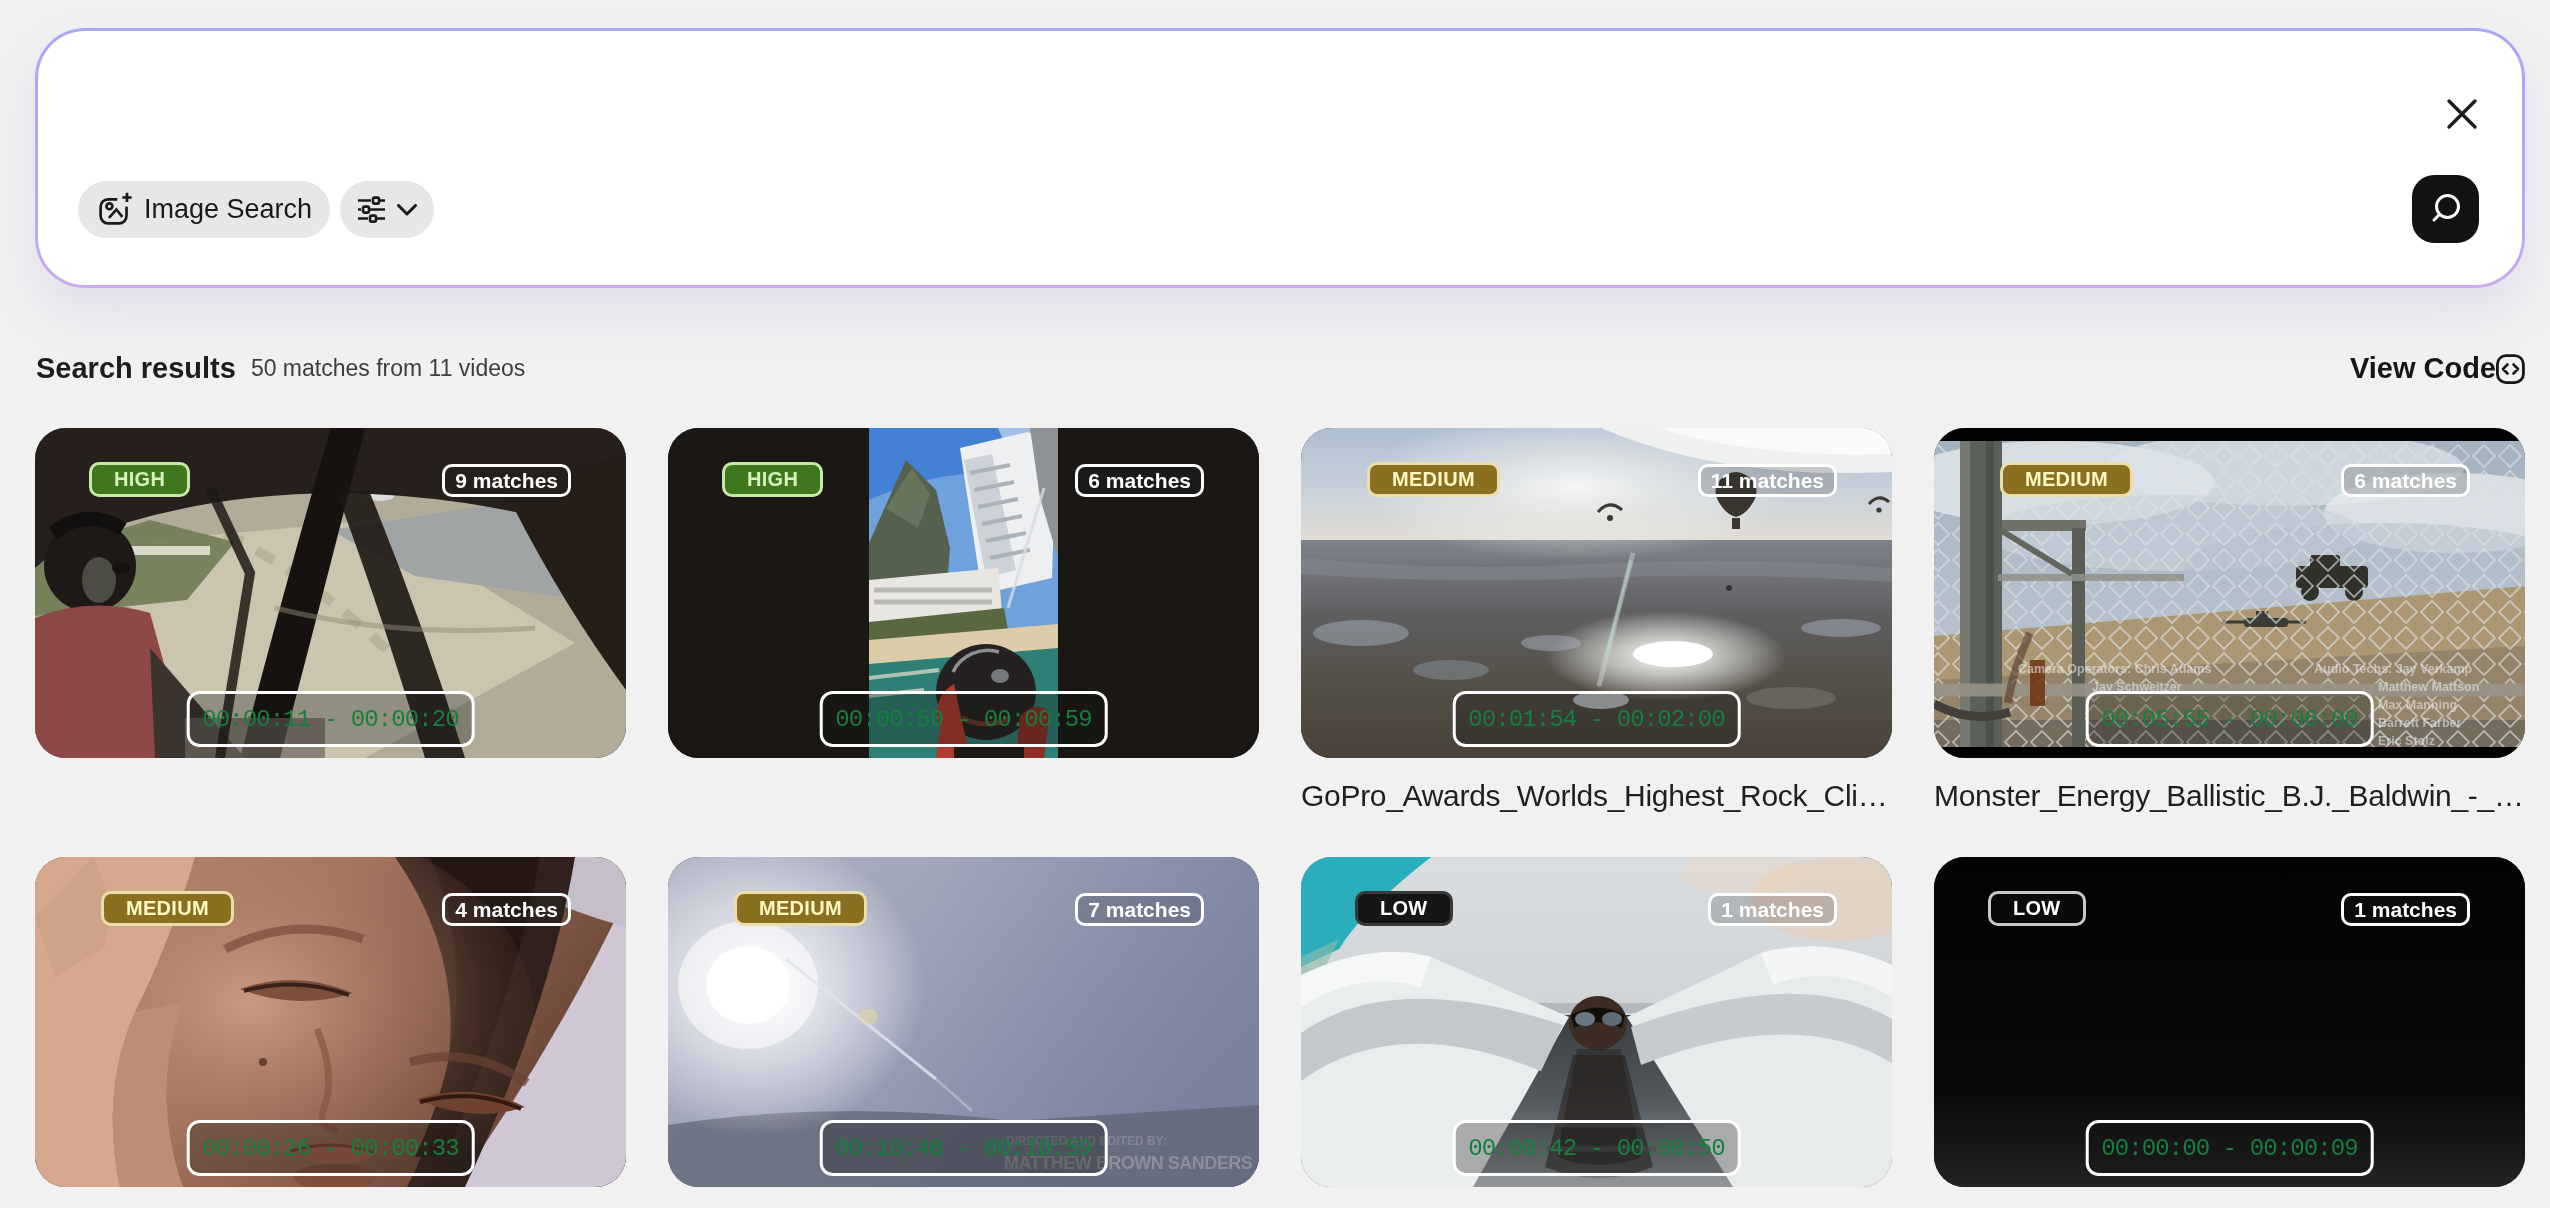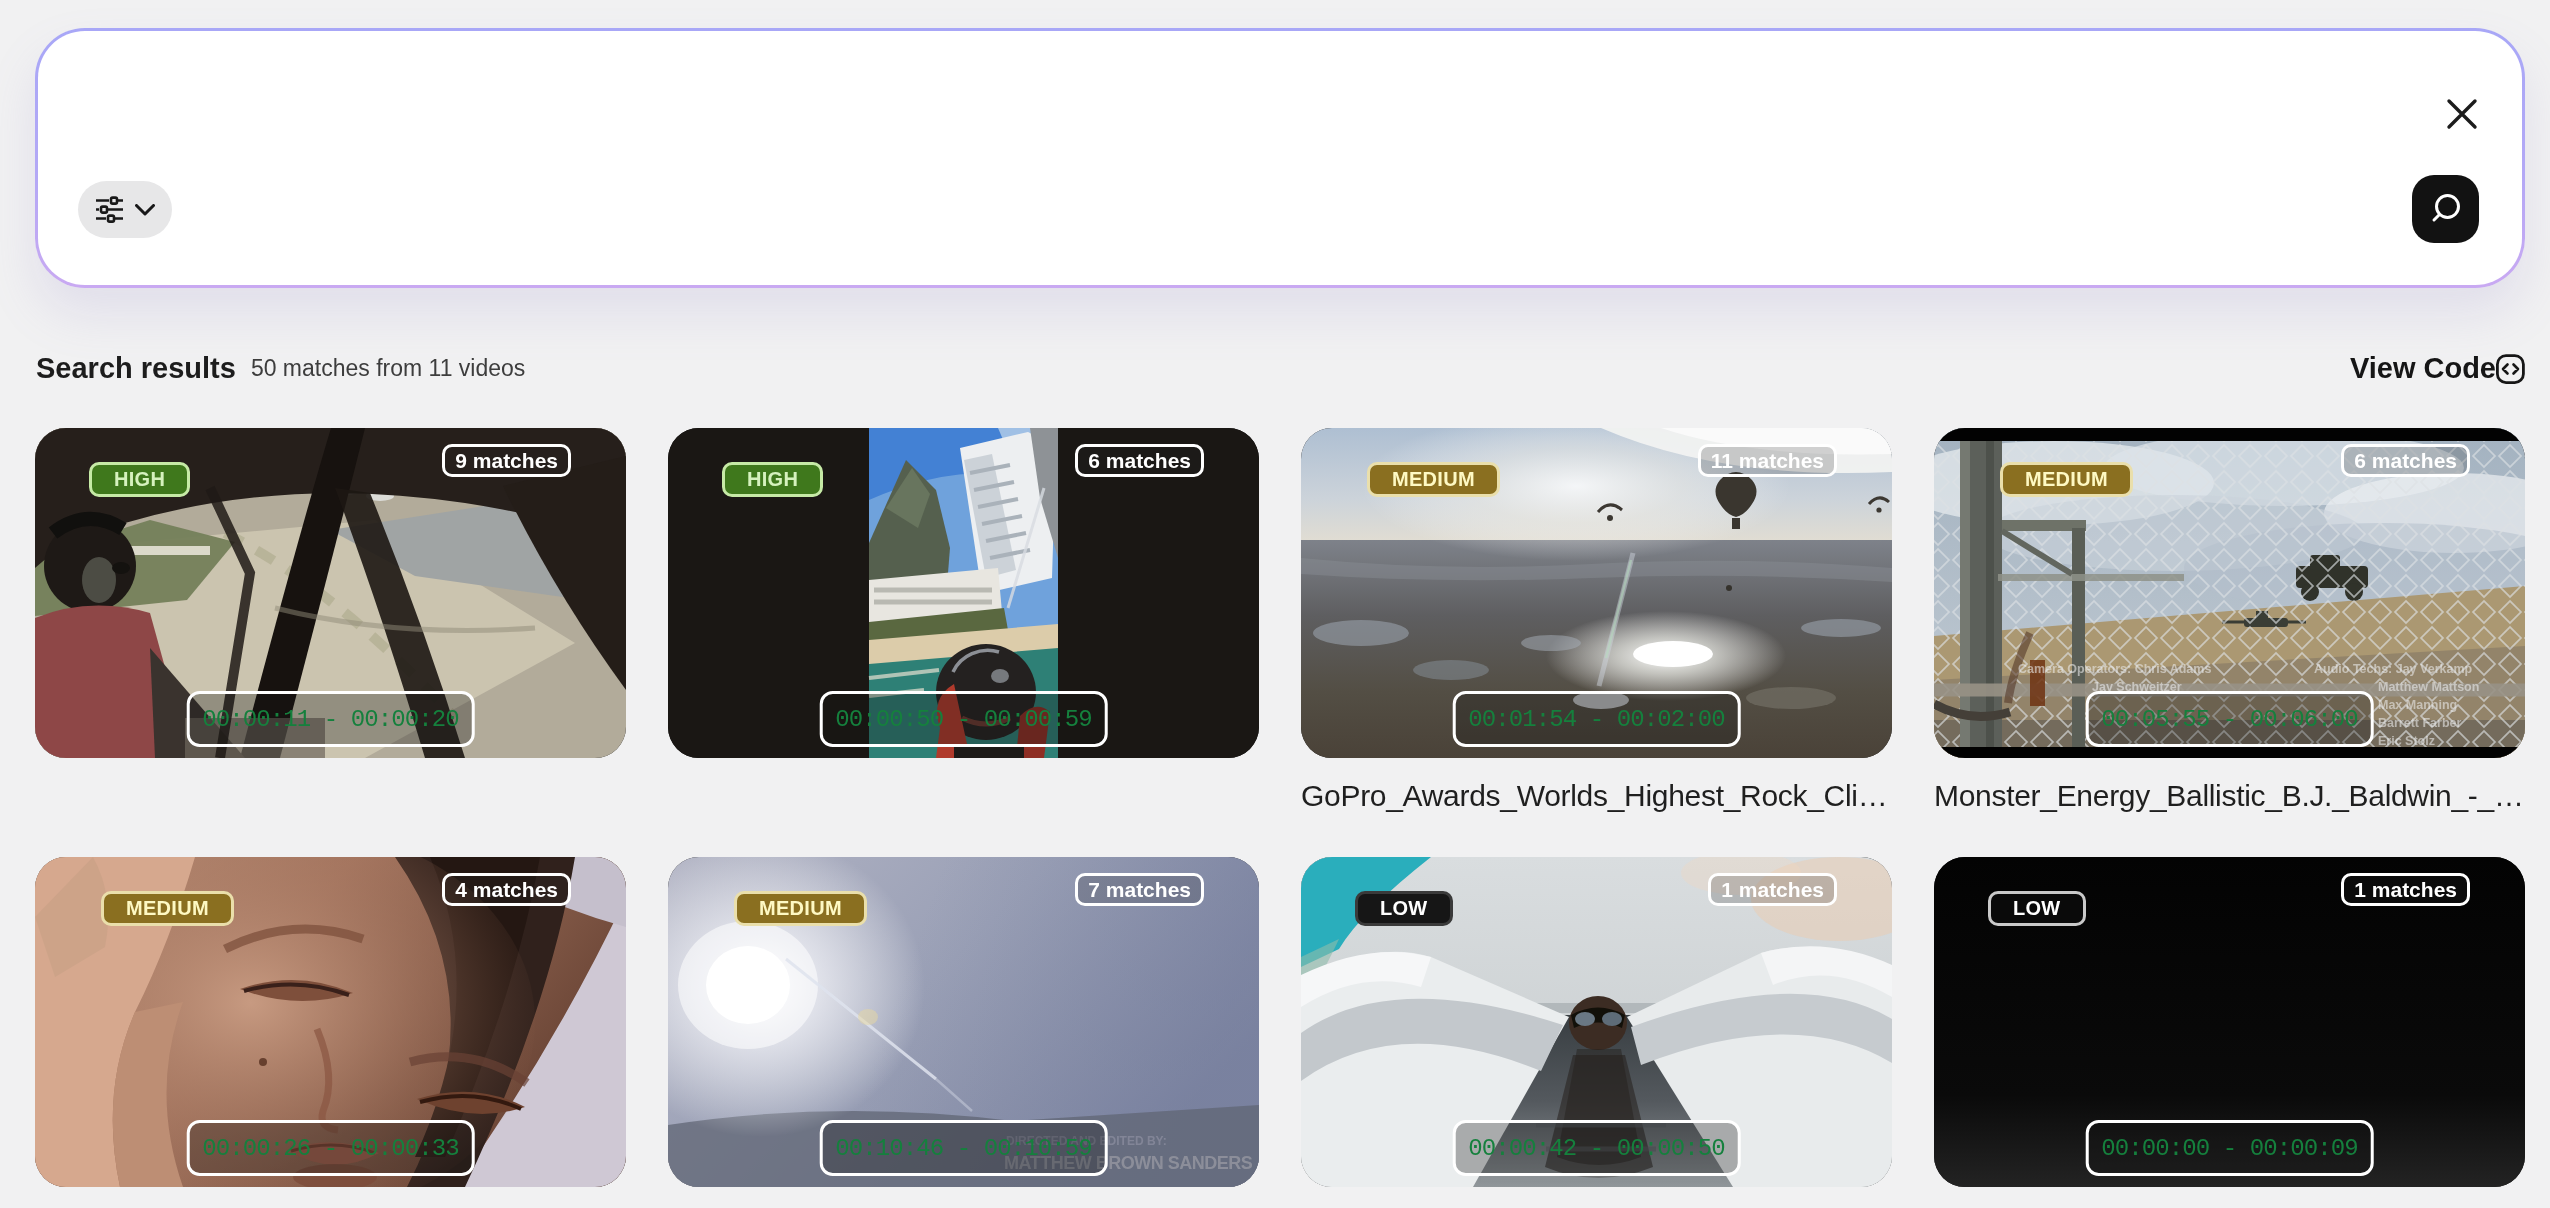--- a/index.html
+++ b/index.html
@@ -44,41 +44,50 @@
 }
 .lvl {
   position:absolute; left:54px; top:34px; height:35px; padding:0 22px; border-radius:10px;
   display:flex; align-items:center; font-size:20px; font-weight:700; letter-spacing:.3px;
 }
 .lvl.high { background:#3f781c; border:3px solid #c6eaa6; color:#d6f2be; }
 .lvl.med  { background:#8a6f20; border:3px solid #eadfab; color:#fef9c3;margin-left:12px; }
 .lvl.low  { background:rgba(12,12,12,.85); border:3px solid #c9c9c9; color:#fff; }
 .lvl.lowsolid { background:#161616; border:3px solid #3a3a3a; color:#fff; }
 .matches {
-  position:absolute; right:55px; top:16px; height:33px; padding:0 10px; border-radius:10px;
+  position:absolute; right:55px; top:36px; height:33px; padding:0 10px; border-radius:10px;
   display:flex; align-items:center; font-size:21px; font-weight:700; color:#fff;
   border:3px solid #fff; background:rgba(40,40,40,.20);
 }
 .ts {
   position:absolute; left:50%; transform:translateX(-50%); top:263px; height:56px; padding:0 13px;
   border-radius:13px; border:3px solid #fff; background:rgba(20,20,20,.30);
   display:flex; align-items:center; font-family:"Liberation Mono", monospace;
   font-size:24px; letter-spacing:-.9px; color:#15803d; white-space:pre;text-align:right;
 }
 </style>
 </head>
 <body>
 
 <div class="searchbox">
   <div class="xbtn">
     <svg width="34" height="34" viewBox="0 0 34 34">
         <path d="M4 4 L30 30 M30 4 L4 30" stroke="#1c1c1c" stroke-width="3.4" stroke-linecap="round"></path>
       </svg>
   </div>
   <div class="btnrow">
+    <div class="graybtn imgsearch">
+      <svg width="37" height="37" viewBox="0 0 40 40" fill="none" stroke="#191919" stroke-width="2.9">
+        <path d="M33 17 v10 a8 8 0 0 1 -8 8 h-12 a8 8 0 0 1 -8 -8 v-10 a8 8 0 0 1 8 -8 h10"></path>
+        <circle cx="14.5" cy="16.5" r="3.2"></circle>
+        <path d="M14 29 l8-9 6.5 8"></path>
+        <path d="M33.5 2 v10 M28.5 7 h10"></path>
+      </svg>
+      <span>Image Search</span>
+    </div>
     <div class="graybtn filterbtn">
       <svg width="27" height="27" viewBox="0 0 27 27" fill="none" stroke="#191919" stroke-width="2.6">
         <path d="M0 4.5 h13 M22 4.5 h5"></path>
           <rect x="15" y="1.6" width="6" height="6" rx="1.6"></rect>
         <path d="M0 13.5 h3 M12 13.5 h15"></path>
           <rect x="5" y="10.6" width="6" height="6" rx="1.6"></rect>
         <path d="M0 22.5 h10 M19 22.5 h8"></path>
           <rect x="12" y="19.6" width="6" height="6" rx="1.6"></rect>
       </svg>
       <svg width="20" height="12" viewBox="0 0 20 12" fill="none" stroke="#191919" stroke-width="3">

